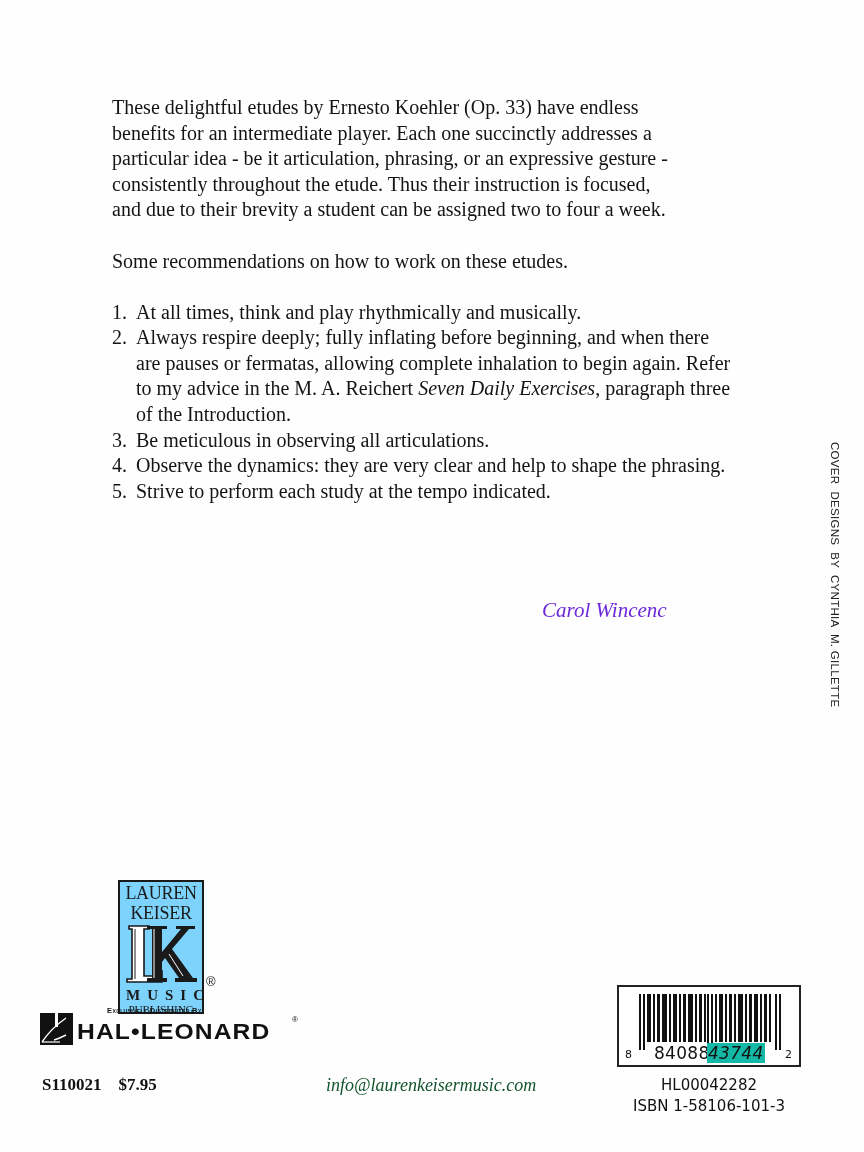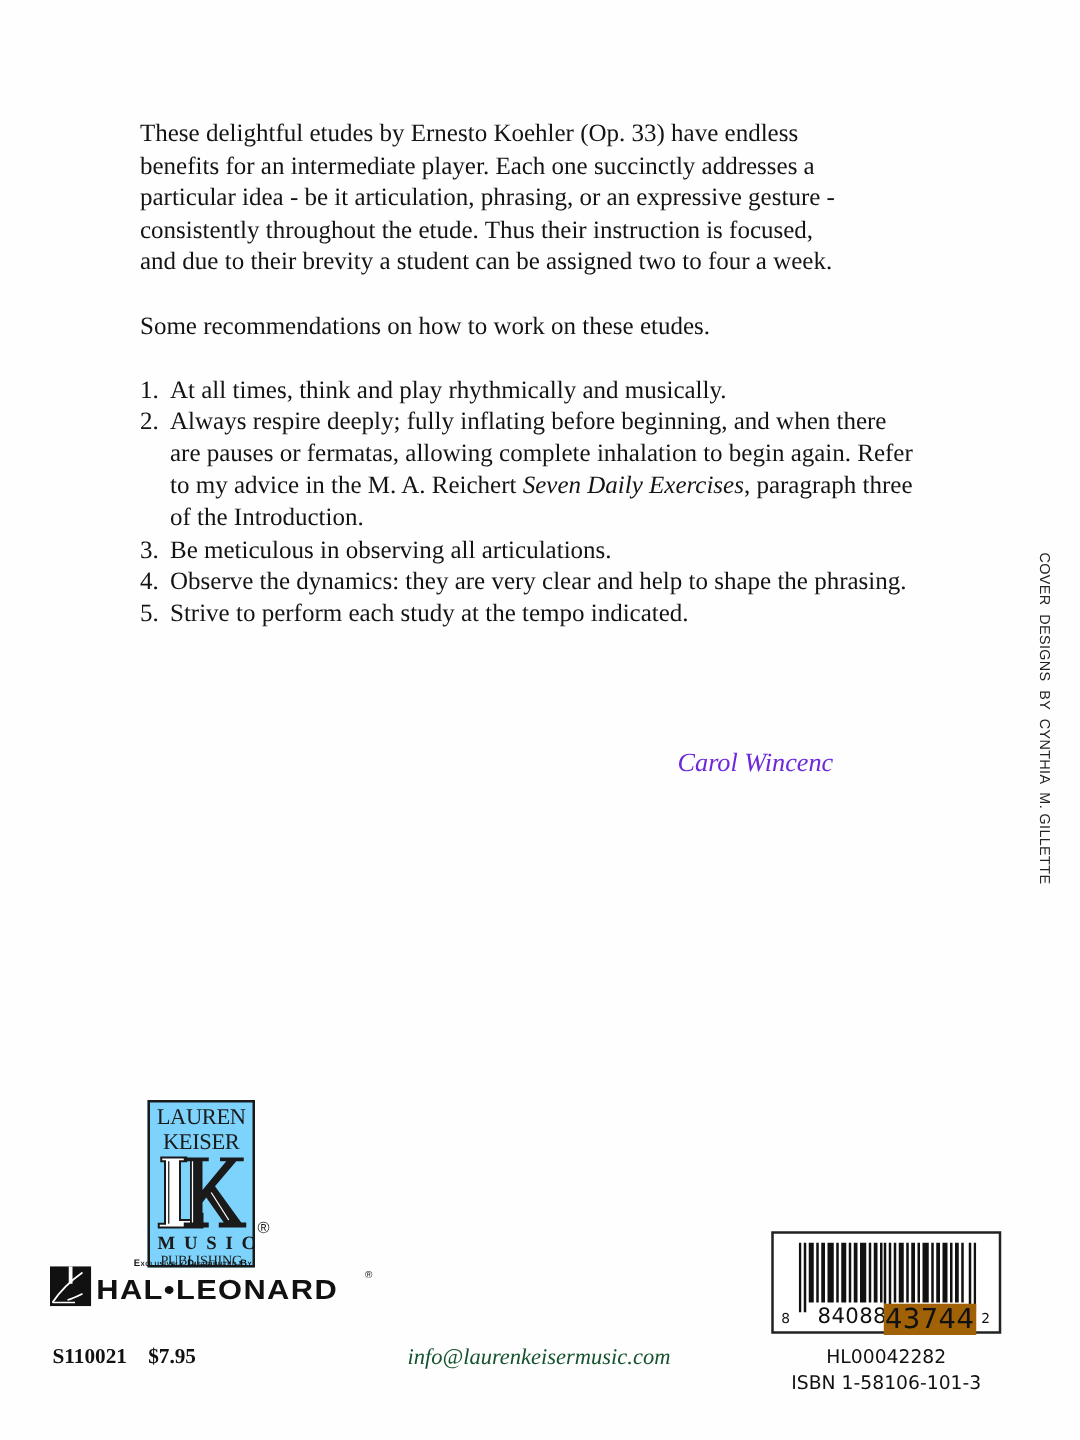--- a/index.html
+++ b/index.html
@@ -84,21 +84,21 @@
       position: absolute; left: 617px; top: 985px; width: 184px; height: 82px;
       border: 2px solid #222; background: #fff;
     }
     .barcode-bars { position: absolute; left: 20px; top: 7px; width: 142px; height: 56px; }
     .barcode-digits {
       position: absolute; left: 0; top: 55px; width: 100%; height: 22px;
       font-family: "DejaVu Sans", "Liberation Sans", sans-serif; color: #111;
     }
     .barcode-digits .d-first { position: absolute; left: 6px; top: 6px; font-size: 11px; }
     .barcode-digits .d-left { position: absolute; left: 34px; top: 1px; font-size: 17px; letter-spacing: 0.3px; background: #fff; padding: 0 1px; }
-    .barcode-digits .d-right { position: absolute; left: 88px; top: 1px; font-size: 22px; letter-spacing: 0.3px; background: #a16207; padding: 0 1px; }
+    .barcode-digits .d-right { position: absolute; left: 88px; top: 1px; font-size: 17px; letter-spacing: 0.3px; background: #14b8a6; padding: 0 1px; font-style: italic; }
     .barcode-digits .d-last { position: absolute; left: 166px; top: 6px; font-size: 11px; }
 
     .hl-number, .isbn {
       position: absolute; left: 617px; width: 184px; text-align: center;
       font-family: "DejaVu Sans", "Liberation Sans", sans-serif; font-size: 15px; color: #111;
     }
     .hl-number { top: 1076px; }
     .isbn { top: 1097px; }
   </style>
 </head>

